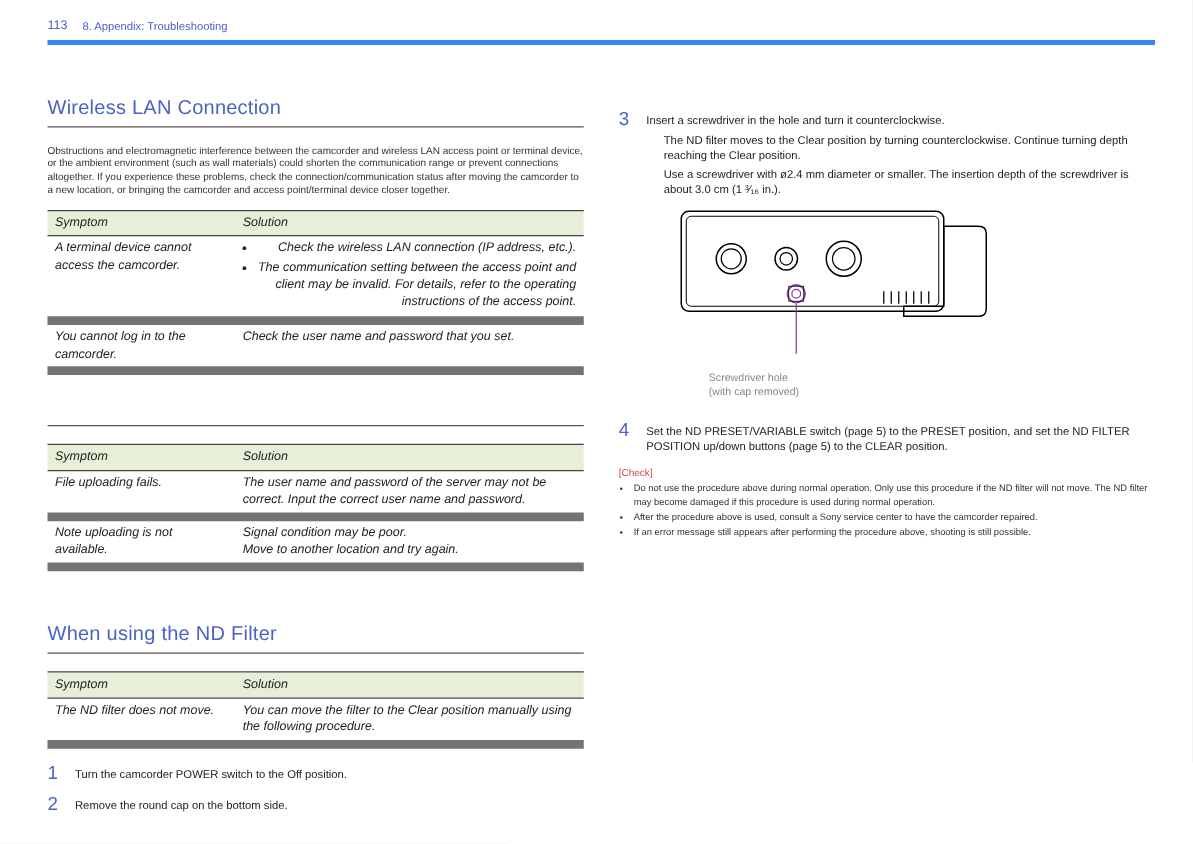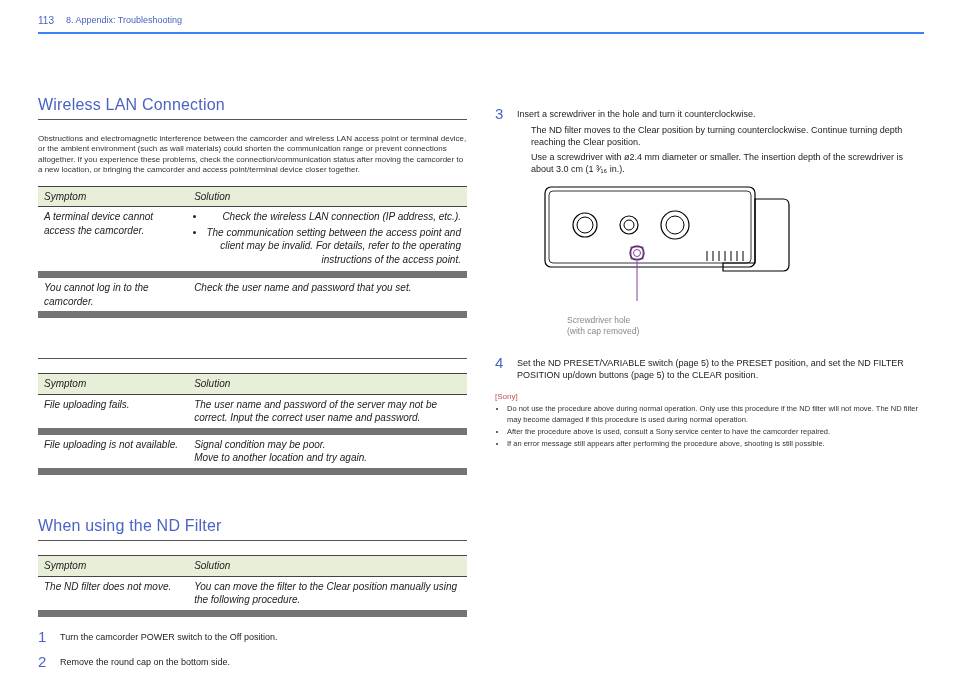--- a/index.html
+++ b/index.html
@@ -19,25 +19,25 @@
     margin:0 auto;
     position:relative;
     box-sizing:border-box;
     padding:14px 30px 20px 38px;
     font-family:"Helvetica Neue",Arial,sans-serif;
     font-size:9px;
     color:var(--text);
     line-height:1.35;
   }
   .topbar{
-    display:flex;align-items:flex-start;gap:12px;
+    display:flex;align-items:flex-end;gap:12px;
     color:var(--accent);
     font-size:9px;
-    border-bottom:2px solid #3b82f6;
-    padding-bottom:4px;margin-bottom:60px;
+    border-bottom:4px solid #3b82f6;
+    padding-bottom:4px;margin-bottom:40px;
   }
   .topbar .pn{font-size:10px;}
   .cols{display:flex;gap:28px;}
   .col{flex:1;min-width:0;}
   h2.sect{
     font-weight:400;
     color:var(--accent);
     font-size:16px;
     margin:0 0 4px 0;
     letter-spacing:.2px;
@@ -136,21 +136,21 @@
             <th style="width:35%">Symptom</th>
             <th>Solution</th>
           </tr>
         </thead>
         <tbody>
           <tr>
             <td>File uploading fails.</td>
             <td>The user name and password of the server may not be correct. Input the correct user name and password.</td>
           </tr>
           <tr>
-            <td>File uploading is not available.</td>
+            <td>Note uploading is not available.</td>
             <td style="white-space:pre-line;">Signal condition may be poor.
 Move to another location and try again.</td>
           </tr>
         </tbody>
       </table>
 
       <div class="spacer"></div>
 
       <h2 class="sect">When using the ND Filter</h2>
       <div class="sectline"></div>
@@ -234,21 +234,21 @@
           </div>
         </li>
 
         <li style="margin-top:18px;">
           <span class="num">4</span>
           <span class="body">Set the ND PRESET/VARIABLE switch (page 5) to the PRESET position, and set the ND FILTER POSITION up/down buttons (page 5) to the CLEAR position.</span>
         </li>
       </ul>
 
       <div class="notes-block">
-        <div class="lbl">[Sony]</div>
+        <div class="lbl">[Check]</div>
         <ul>
           <li>Do not use the procedure above during normal operation. Only use this procedure if the ND filter will not move. The ND filter may become damaged if this procedure is used during normal operation.</li>
           <li>After the procedure above is used, consult a Sony service center to have the camcorder repaired.</li>
           <li>If an error message still appears after performing the procedure above, shooting is still possible.</li>
         </ul>
       </div>
 
     </div>
   </div>
 </div>

